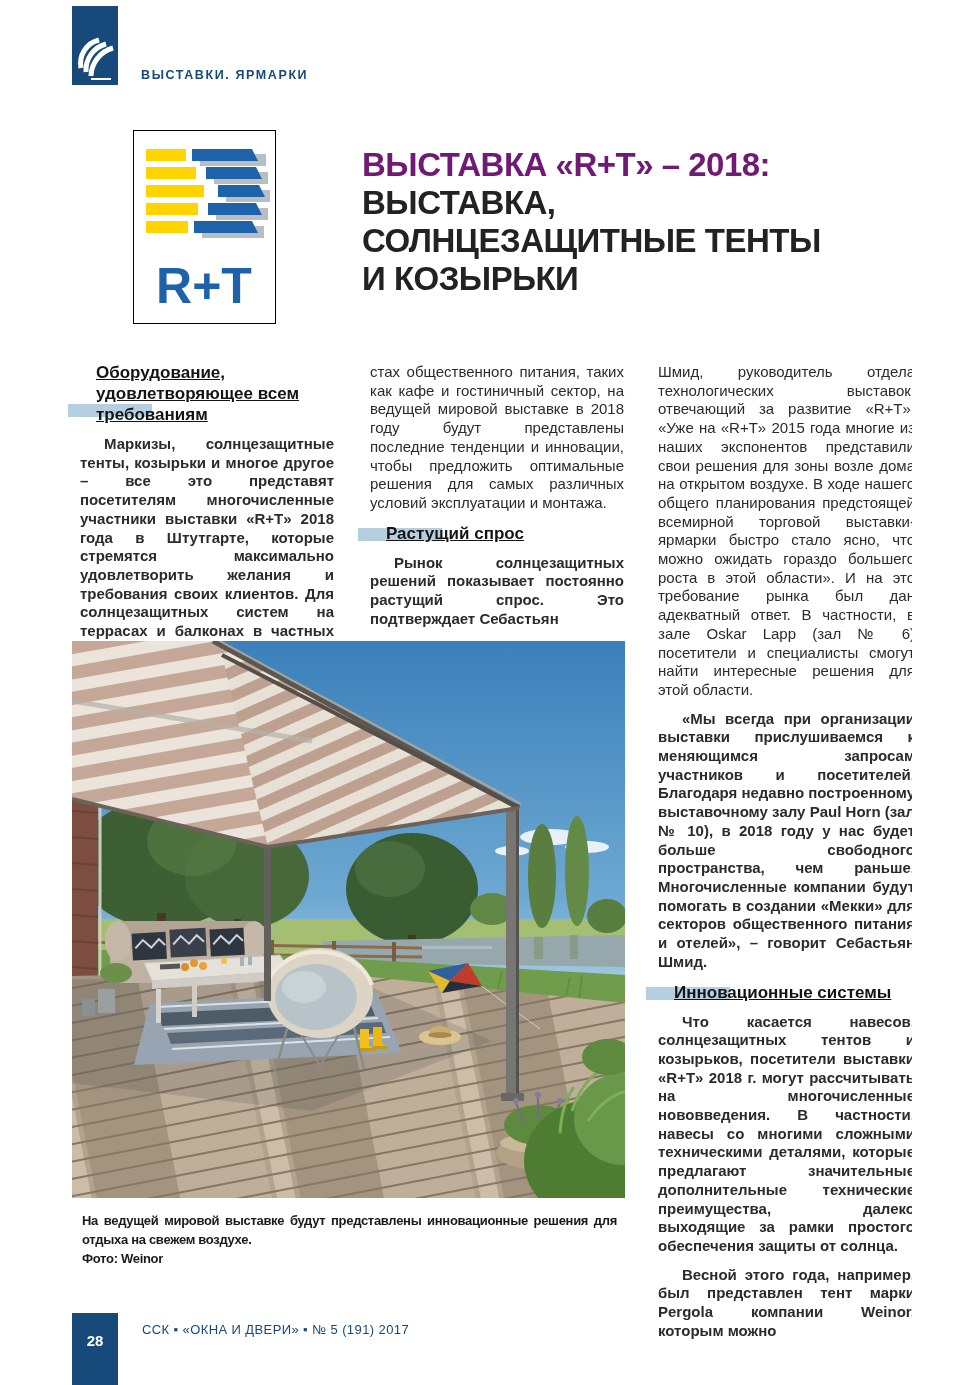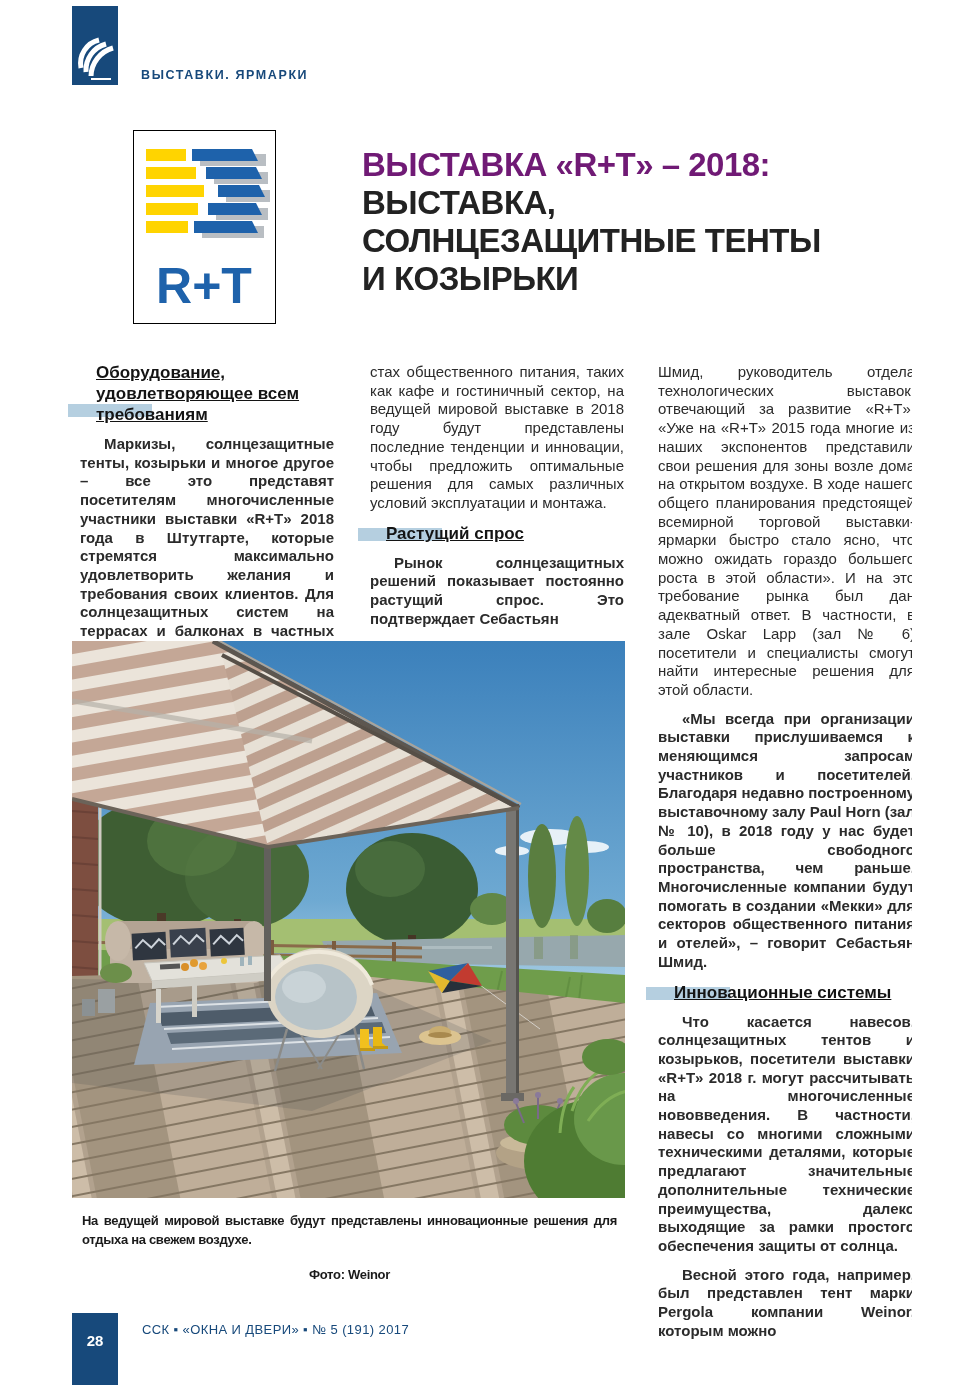--- a/index.html
+++ b/index.html
@@ -27,21 +27,21 @@
   .bar-col1{top:42px;}
   .bar-inline{top:5px;}
   .subhead-spaced{margin-top:9px;}
   .after-head{margin-top:11px;}
   
   .photo{position:absolute;left:72px;top:641px;width:553px;height:557px;}
   .photo svg{display:block;}
   
   .caption{position:absolute;left:82px;top:1211px;width:535px;font-size:13px;font-weight:bold;
         letter-spacing:-0.3px;line-height:19px;color:#1a1a1a;text-align:justify;}
-  .caption .credit{text-align:center;margin-top:16px;}
+  .caption .credit{text-align:left;}
   
   .pageno-box{position:absolute;left:72px;top:1313px;width:46px;height:72px;background:#17497b;
         color:#fff;font-size:15px;font-weight:bold;text-align:center;padding-top:19px;
         box-sizing:border-box;}
   .footer-issue{position:absolute;left:142px;top:1322px;font-size:13px;letter-spacing:0.4px;
         color:#17497b;}
 </style>
 </head>
 <body>
 

